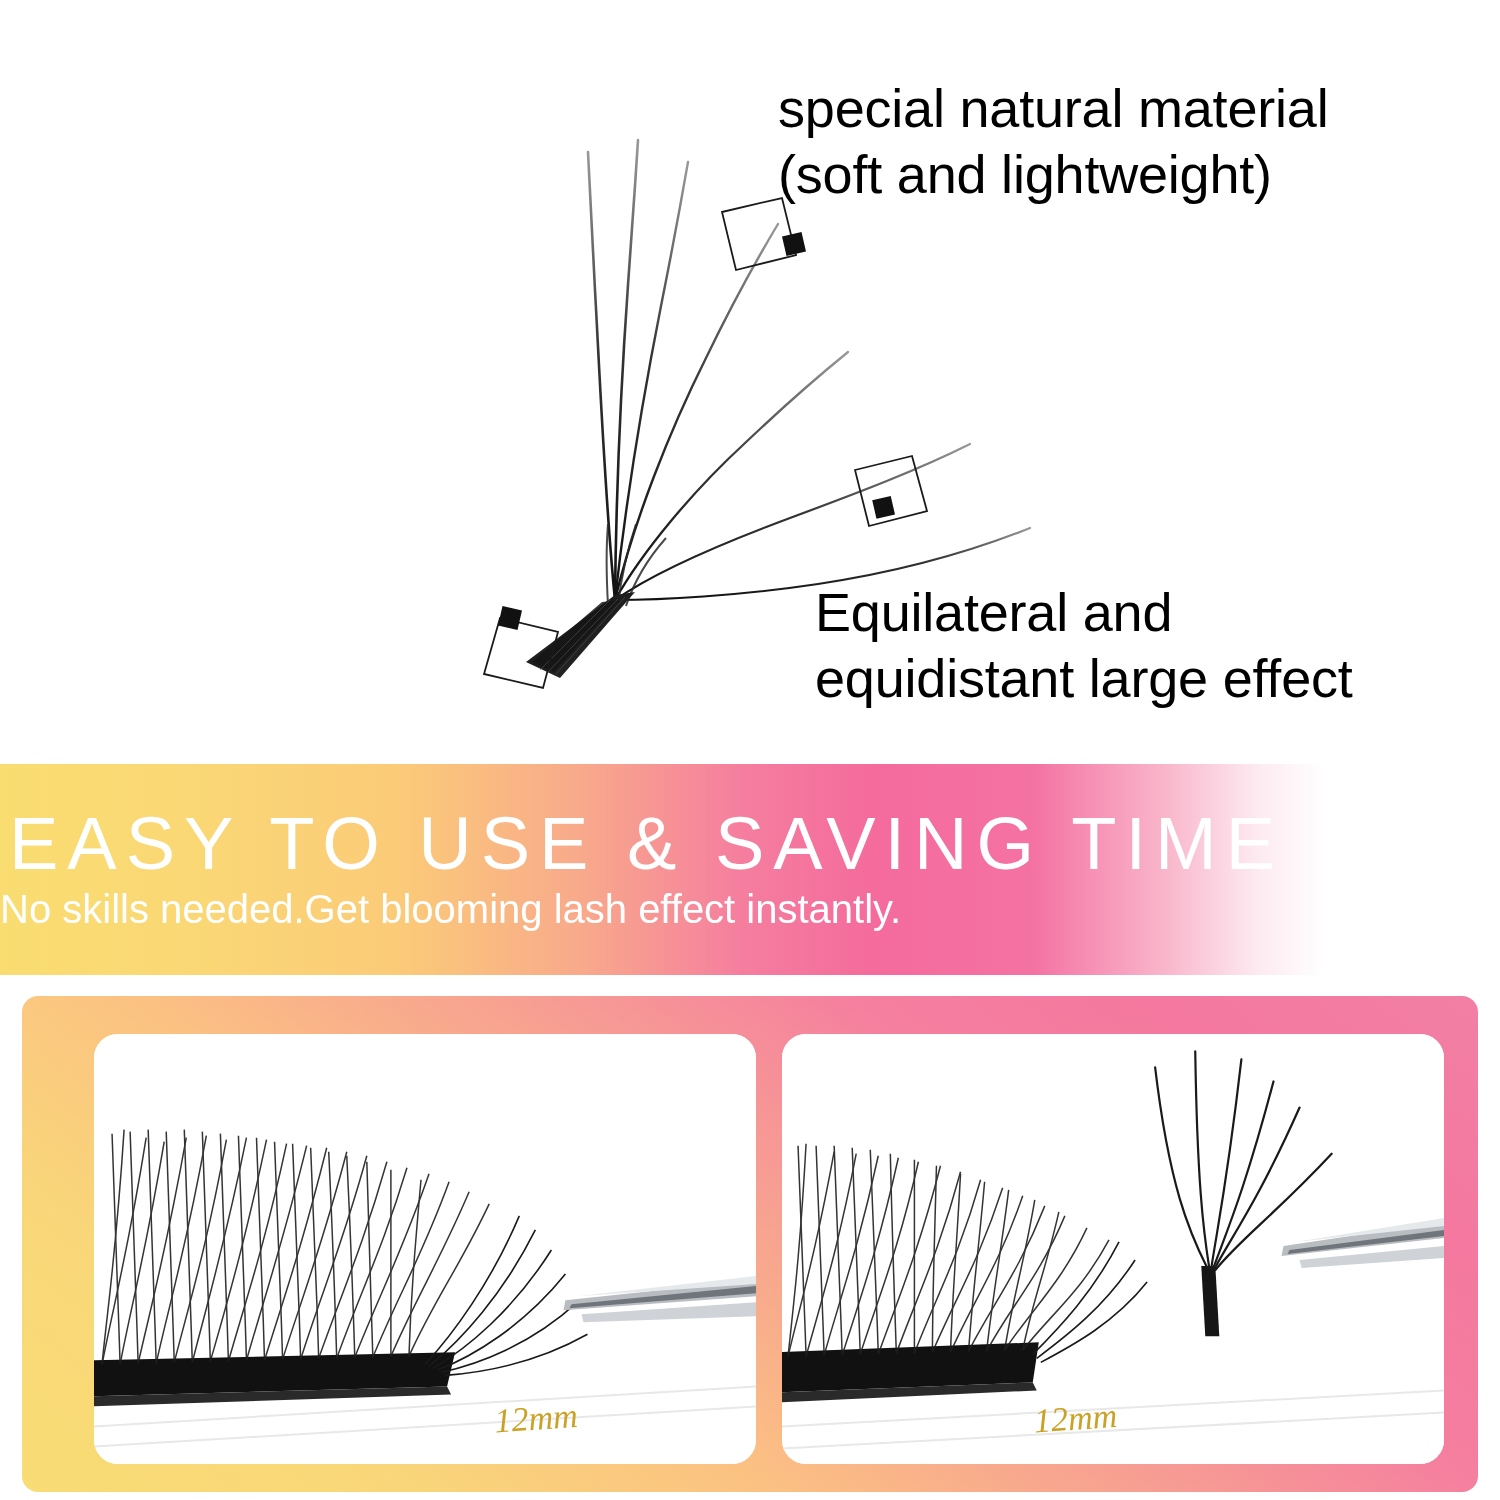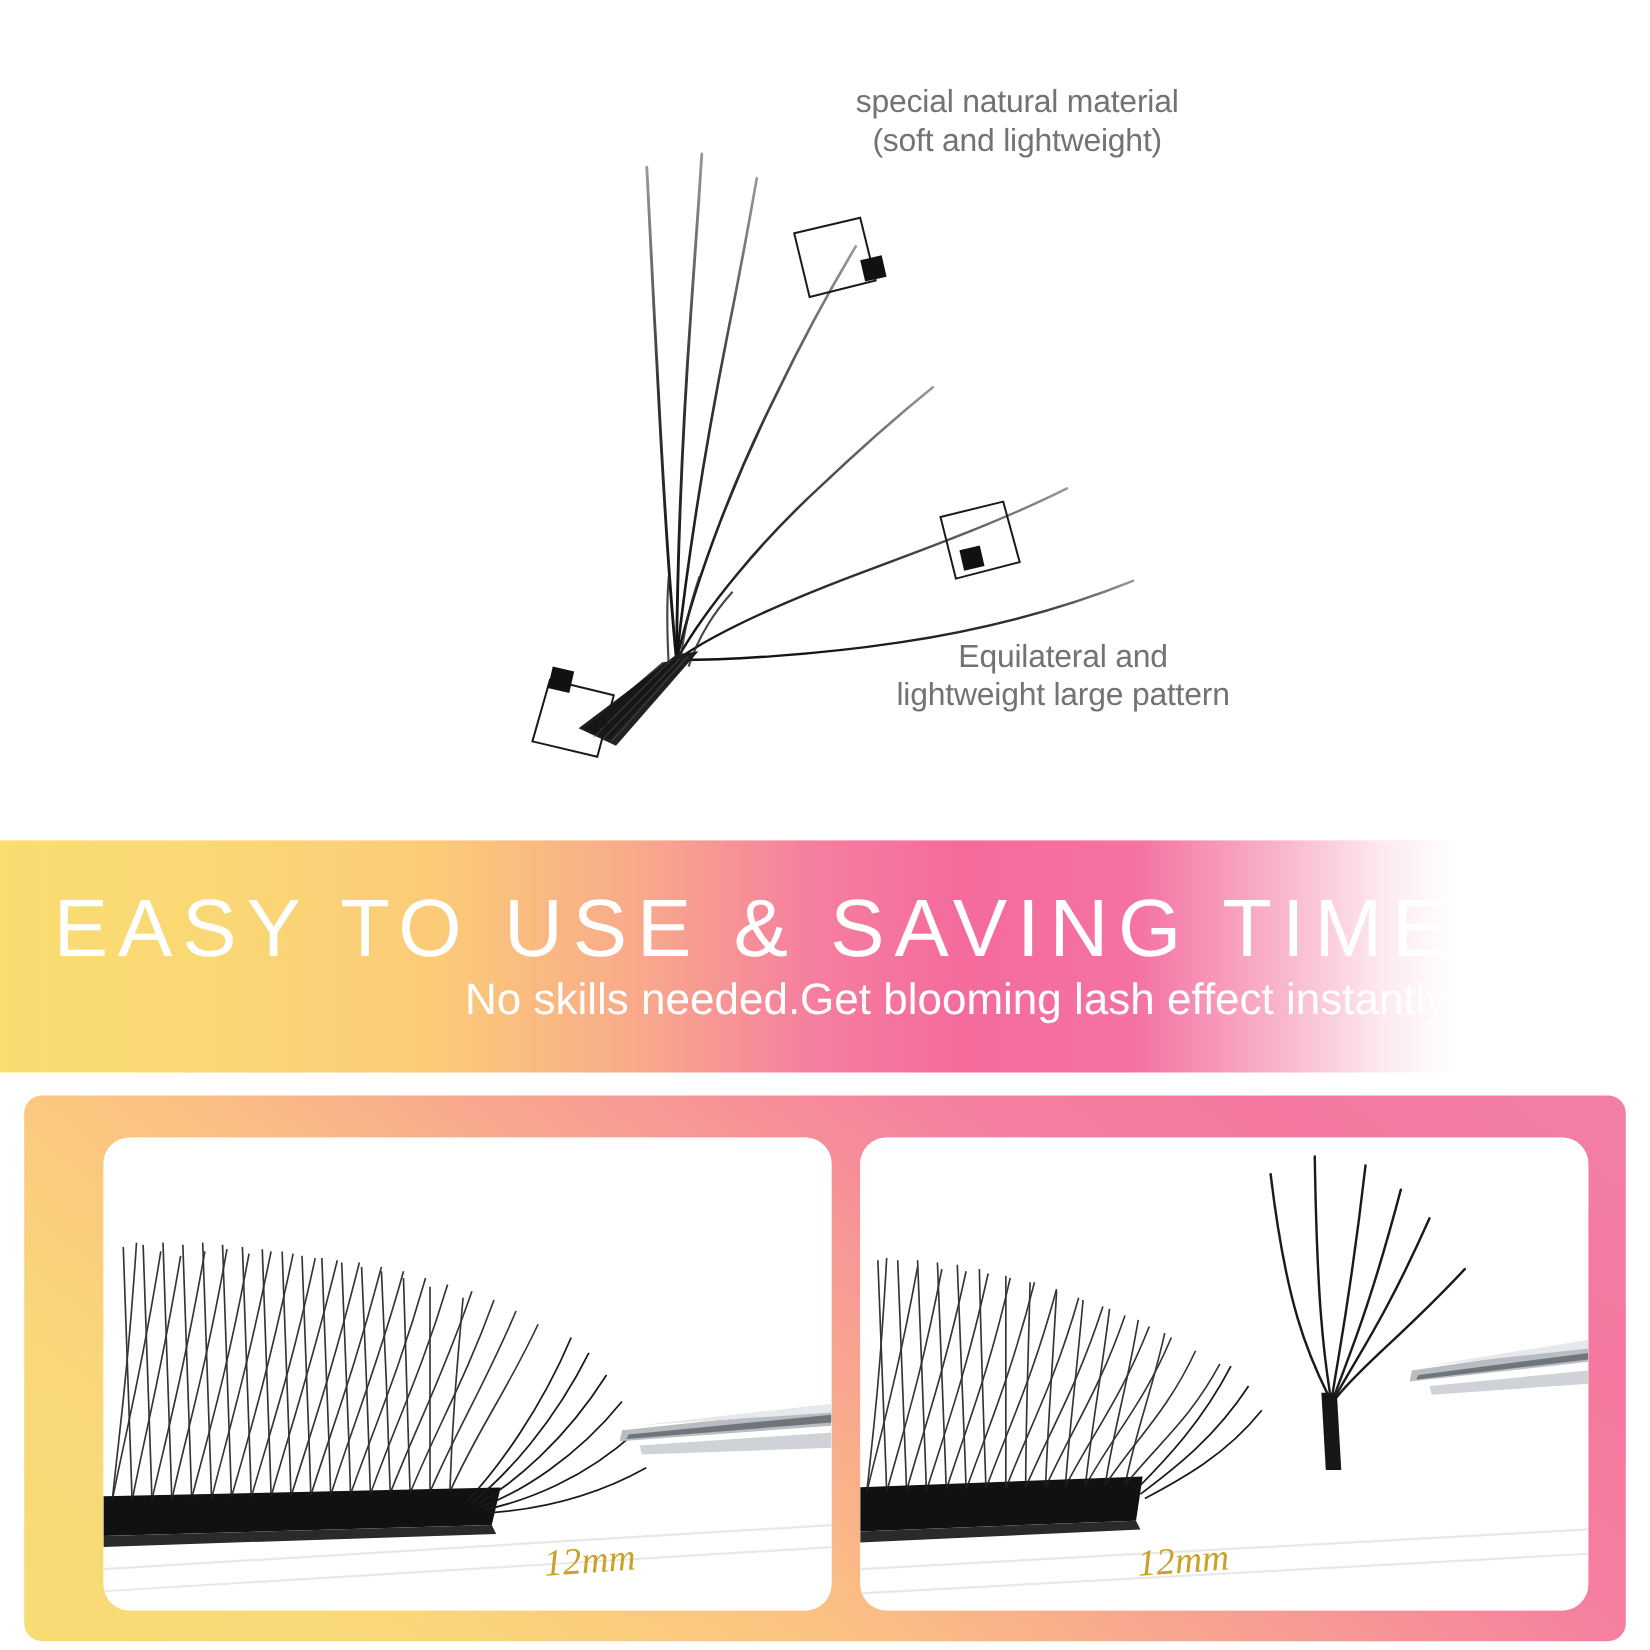--- a/index.html
+++ b/index.html
@@ -9,27 +9,26 @@
     font-family:"Liberation Sans", sans-serif;
     overflow:hidden;
   }
   .page { position:relative; width:1500px; height:1500px; background:#fff; }
 
   
   .feature-section { position:absolute; left:0; top:0; width:1500px; height:760px; background:#fff; }
 
   .callout {
     position:absolute;
-    color:#737373;
-    font-size:29px;
+    color:#000000;
+    font-size:54px;
     line-height:1.22;
     font-weight:400;
     white-space:pre-line;
     letter-spacing:-0.2px;
-    text-align:center;
   }
   .callout-top    { left:778px; top:76px; }
   .callout-left   { left:248px; top:498px; }
   .callout-right  { left:815px; top:580px; }
 
   .lash-art { position:absolute; left:430px; top:100px; width:680px; height:610px; }
 
   
   .banner {
     position:absolute; left:0; top:764px; width:1324px; height:211px;
@@ -38,21 +37,21 @@
         #fad875 14%,
         #fbcb78 30%,
         #f8a98b 44%,
         #f57e9f 56%,
         #f46b9c 66%,
         #f472a2 78%,
         #f9b6cb 88%,
         #fdeaf1 95%,
         #ffffff 100%);
     display:flex; flex-direction:column;
-    align-items:flex-end; justify-content:center;
+    align-items:flex-start; justify-content:center;
   }
   .banner-title {
     color:#ffffff;
     font-size:74px;
     font-weight:400;
     letter-spacing:9px;
     line-height:1;
     text-align:center;
     margin-bottom:6px;
     padding-left:9px;
@@ -144,21 +143,21 @@
         <polygon points="70,518 128,532 113,588 54,574" fill="none" stroke="#1a1a1a" stroke-width="1.8"></polygon>
         <rect x="70" y="508" width="20" height="20" transform="rotate(13 80 518)" fill="#111"></rect>
       </g>
     </svg>
 
     <div class="callout callout-top">special natural material
 (soft and lightweight)</div>
 
 
     <div class="callout callout-right">Equilateral and
-lightweight large pattern</div>
+equidistant large effect</div>
   </div>
 
   <div class="banner">
     <div class="banner-title">EASY TO USE &amp; SAVING TIME</div>
     <div class="banner-sub">No skills needed.Get blooming lash effect instantly.</div>
   </div>
 
   <div class="photos-frame">
 
     <div class="photo-card">

